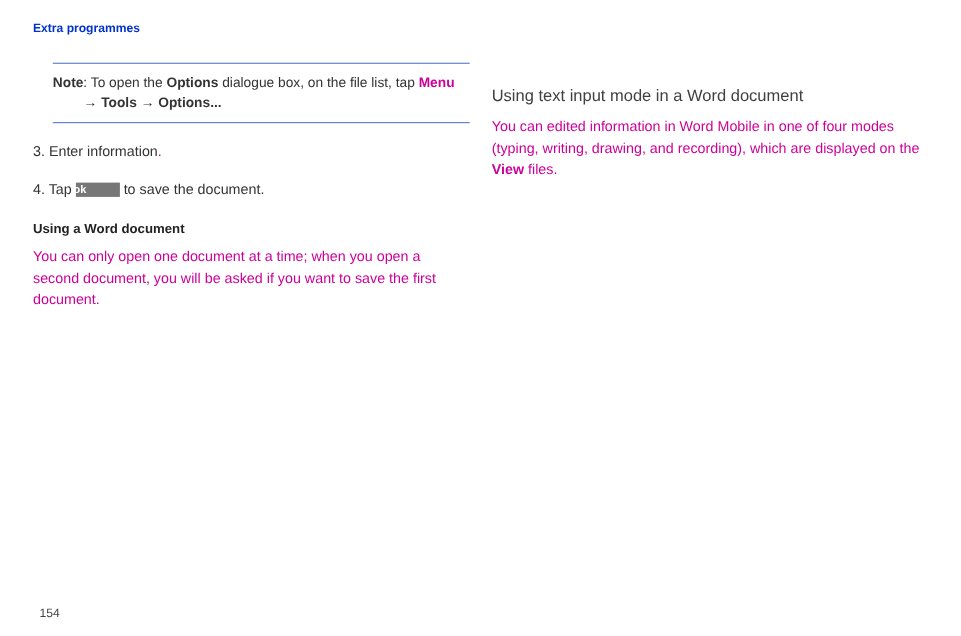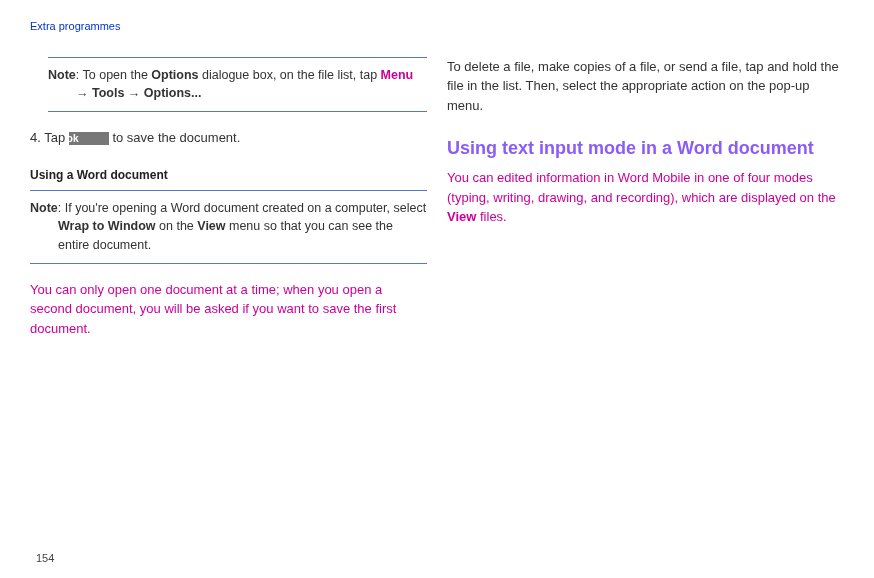--- a/index.html
+++ b/index.html
@@ -9,21 +9,21 @@
       font-size: 13px;
       line-height: 1.5;
       color: #333;
       width: 874px;
       height: 578px;
       box-sizing: border-box;
       position: relative;
     }
     .header {
       color: #0033cc;
-      font-weight: normal;
+      font-weight: bold;
       font-size: 11px;
       margin-bottom: 22px;
     }
     .columns {
       display: flex;
       gap: 20px;
     }
     .column {
       flex: 1;
     }
@@ -49,24 +49,24 @@
       padding-left: 22px;
       text-indent: -22px;
     }
     .heading {
       font-weight: bold;
       font-size: 12px;
       margin: 18px 0 6px 0;
       color: #222;
     }
     .heading-pink {
-      font-weight: bold;
-      font-size: 18px;
+      font-weight: normal;
+      font-size: 15px;
       margin: 20px 0 6px 0;
-      color: #8b5cf6;
+      color: #404040;
     }
     .para {
       margin: 0 0 10px 0;
     }
     .para-pink {
       margin: 0 0 10px 0;
       color: #cc0099;
     }
     .ok-icon {
       display: inline-block;
@@ -100,42 +100,39 @@
 <div class="columns">
 
   <div class="column">
 
     <div class="note-box indent-offset">
       <div class="note-content">
         <span class="bold">Note</span><span>: To open the </span><span class="bold">Options</span><span> dialogue box, on the file list, tap </span><span class="bold pink">Menu</span><span class="bold"> → </span><span class="bold">Tools</span><span class="bold"> → </span><span class="bold">Options...</span>
       </div>
     </div>
 
+    <div class="step">
+      <span>3.</span><span> Enter information</span><span class="pink">.</span>
+    </div>
 
     <div class="step">
       <span>4.</span><span> Tap </span><span class="ok-icon">ok</span><span> to save the document.</span>
     </div>
 
     <div class="heading">Using a Word document</div>
 
 
-    <div class="note-box">
-      <div class="note-content">
-        <span class="bold">Note</span><span>: If you're opening a Word document created on a computer, select </span><span class="bold">Wrap to Window</span><span> on the </span><span class="bold">View</span><span> menu so that you can see the entire document.</span>
-      </div>
-    </div>
 
     <div class="para-pink">You can only open one document at a time; when you open a second document, you will be asked if you want to save the first document.</div>
 
   </div>
 
   <div class="column">
 
 
-    <div class="para">To delete a file, make copies of a file, or send a file, tap and hold the file in the list. Then, select the appropriate action on the pop-up menu.</div>
 
     <div class="heading-pink">Using text input mode in a Word document</div>
 
     <div class="para-pink">
       <span>You can edited information in </span><span>Word Mobile</span><span> in one of four modes (typing, writing, drawing, and recording), which are displayed on the </span><span class="bold">View</span><span> files.</span>
     </div>
 
 
   </div>
 </div>

